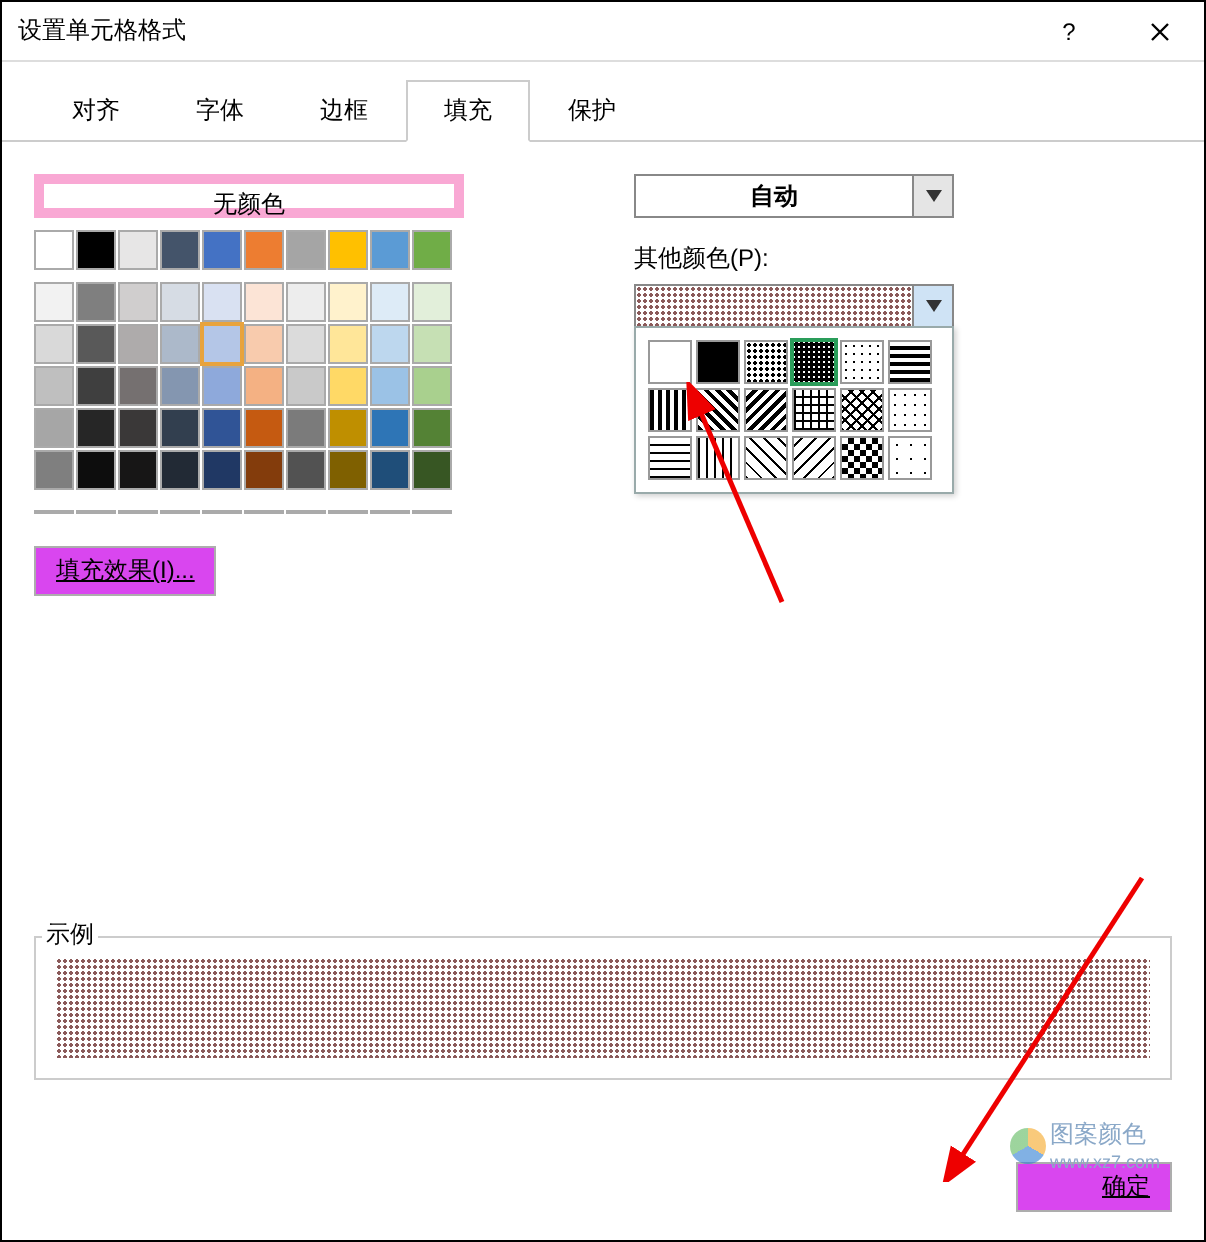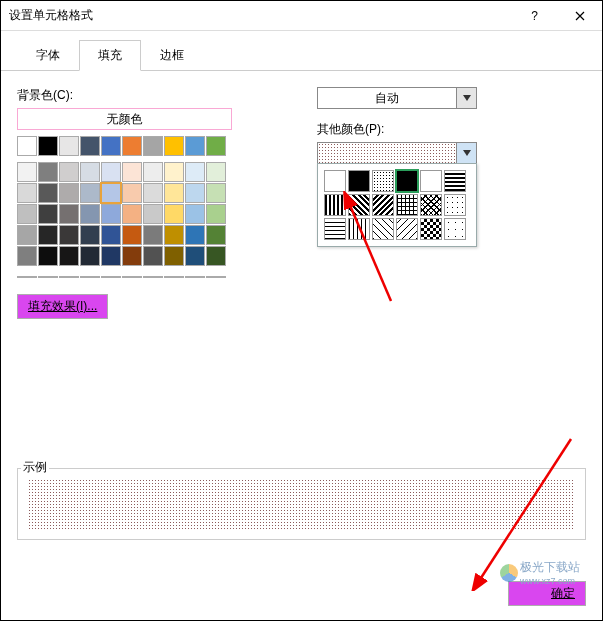--- a/index.html
+++ b/index.html
@@ -7,28 +7,28 @@
 .titlebar { height: 30px; display: flex; align-items: center; padding-left: 8px; background: #fff; border-bottom: 1px solid #ddd; }
 .titlebar .title { flex: 1; }
 .titlebar .winbtn { width: 45px; height: 30px; display: flex; align-items: center; justify-content: center; cursor: pointer; }
 .tabs { display: flex; padding: 8px 16px 0 16px; border-bottom: 1px solid #ccc; }
 .tab { padding: 6px 18px; cursor: pointer; border: 1px solid transparent; position: relative; top: 1px; }
 .tab.active { border: 1px solid #ccc; border-bottom: 1px solid #fff; background: #fff; }
 .content { padding: 16px 16px 8px 16px; display: flex; gap: 40px; }
 .left { width: 260px; }
 .right { flex: 1; }
 .label { margin-bottom: 4px; }
-.nocolor-btn { width: 215px; height: 22px; border: 1px solid #f9a8d4; background: #fff; text-align: center; line-height: 20px; cursor: pointer; margin-bottom: 6px; }
+.nocolor-btn { width: 215px; height: 22px; border: 5px solid #f9a8d4; background: #fff; text-align: center; line-height: 20px; cursor: pointer; margin-bottom: 6px; }
 .palette { display: grid; grid-template-columns: repeat(10, 20px); grid-auto-rows: 20px; gap: 1px; width: 215px; }
 .swatch { border: 1px solid #aaa; cursor: pointer; }
 .swatch.selected { outline: 2px solid #e8a33d; outline-offset: -1px; border: 1px solid #fff; }
 .std-row { display: grid; grid-template-columns: repeat(10, 20px); gap: 1px; margin-top: 10px; }
 .btnrow { display: flex; gap: 8px; margin-top: 16px; }
 .btn { padding: 3px 10px; border: 1px solid #adadad; background: #d946ef; cursor: pointer; text-decoration: underline; }
-.dropdown { display: flex; width: 160px; height: 22px; border: 1px solid #888; }
+.dropdown { display: flex; width: 160px; height: 22px; border: 1px solid #888; font-weight: bold; }
 .dropdown .ddlabel { flex: 1; text-align: center; line-height: 20px; }
 .dropdown .ddarrow { width: 20px; border-left: 1px solid #888; background: #e5e5e5; display: flex; align-items: center; justify-content: center; }
 .pattern-dd { width: 160px; height: 22px; border: 1px solid #888; display: flex; margin-bottom: 0; }
 .pattern-dd .preview { flex: 1; background-image: radial-gradient(#8b5a5a 1px, transparent 1px); background-size: 3px 3px; }
 .pattern-dd .ddarrow { width: 20px; border-left: 1px solid #888; background: #cfe3f5; display: flex; align-items: center; justify-content: center; }
 .pattern-panel { width: 160px; border: 1px solid #9aa; padding: 6px; margin-top: -1px; box-shadow: 1px 1px 3px rgba(0,0,0,0.2); }
 .pattern-grid { display: grid; grid-template-columns: repeat(6, 22px); grid-auto-rows: 22px; gap: 2px; }
 .pcell { border: 1px solid #999; cursor: pointer; }
 .pcell.psel { outline: 2px solid #2a9d5a; outline-offset: -1px; }
 .sample-area { position: absolute; left: 16px; right: 16px; top: 450px; }
@@ -48,28 +48,29 @@
   <span class="title">设置单元格格式</span>
   <div class="winbtn">?</div>
   <div class="winbtn">
     <svg width="10" height="10" viewBox="0 0 10 10">
         <path d="M1 1 L9 9 M9 1 L1 9" stroke="#000" stroke-width="1.2"></path>
       </svg>
   </div>
 </div>
 
 <div class="tabs">
+  <div class="tab">对齐</div>
   <div class="tab">字体</div>
+  <div class="tab">边框</div>
   <div class="tab active">填充</div>
-  <div class="tab">边框</div>
+  <div class="tab">保护</div>
 </div>
 
 <div class="content">
   <div class="left">
-    <div class="label">背景色(C):</div>
     <div class="nocolor-btn">无颜色</div>
     <div id="palette-theme" class="palette">
         <div class="swatch" style="background: rgb(255, 255, 255);"></div>
         <div class="swatch" style="background: rgb(0, 0, 0);"></div>
         <div class="swatch" style="background: rgb(231, 230, 230);"></div>
         <div class="swatch" style="background: rgb(68, 84, 106);"></div>
         <div class="swatch" style="background: rgb(68, 114, 196);"></div>
         <div class="swatch" style="background: rgb(237, 125, 49);"></div>
         <div class="swatch" style="background: rgb(165, 165, 165);"></div>
         <div class="swatch" style="background: rgb(255, 192, 0);"></div>
@@ -214,16 +215,16 @@
       <marker id="ah2" markerWidth="10" markerHeight="10" refX="2" refY="3" orient="auto">
         <path d="M0,0 L0,6 L8,3 Z" fill="#e00"></path>
       </marker>
     </defs>
   <line x1="110" y1="8" x2="18" y2="150" stroke="#e00" stroke-width="2.5" marker-end="url(#ah2)"></line>
 </svg>
 
 <div class="watermark">
   <div class="logo"></div>
   <div>
-    <div>极光下载站</div>
+    <div>图案颜色</div>
     <div style="font-size:9px">www.xz7.com</div>
   </div>
 </div>
 
 </body></html>

